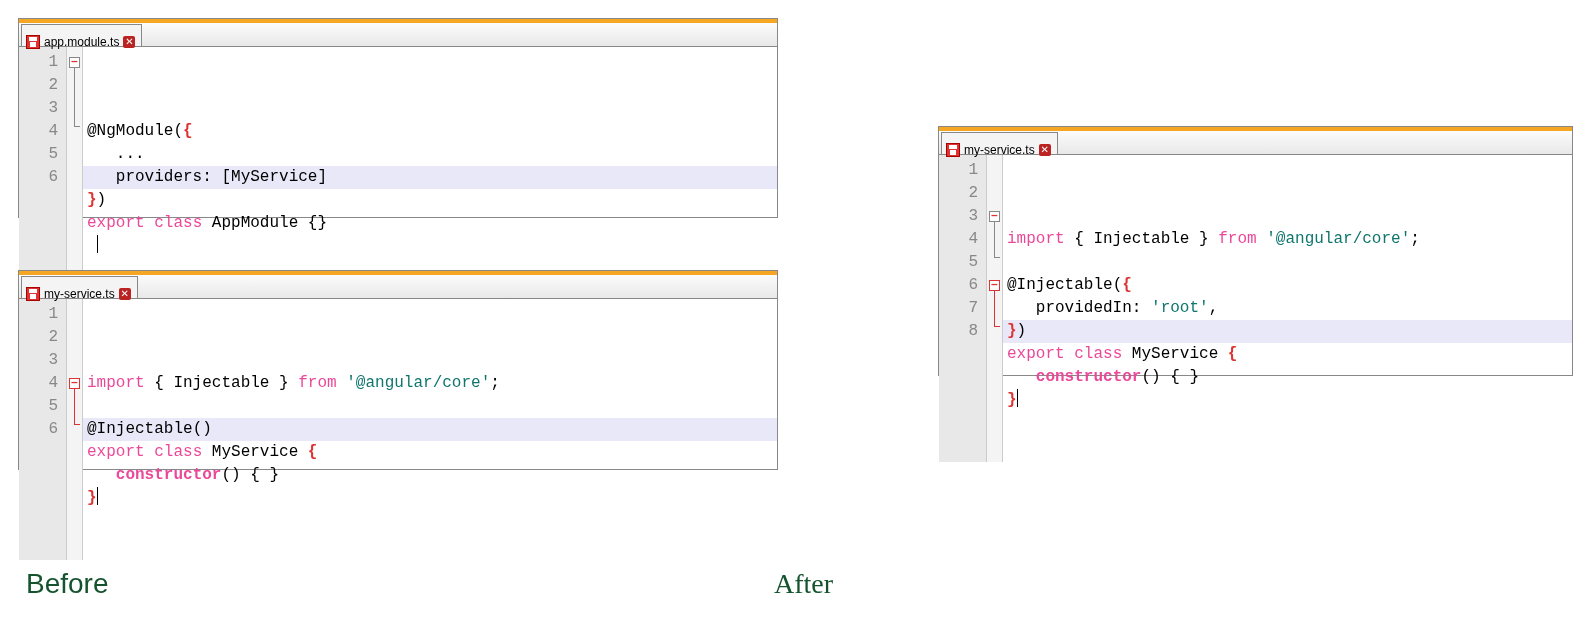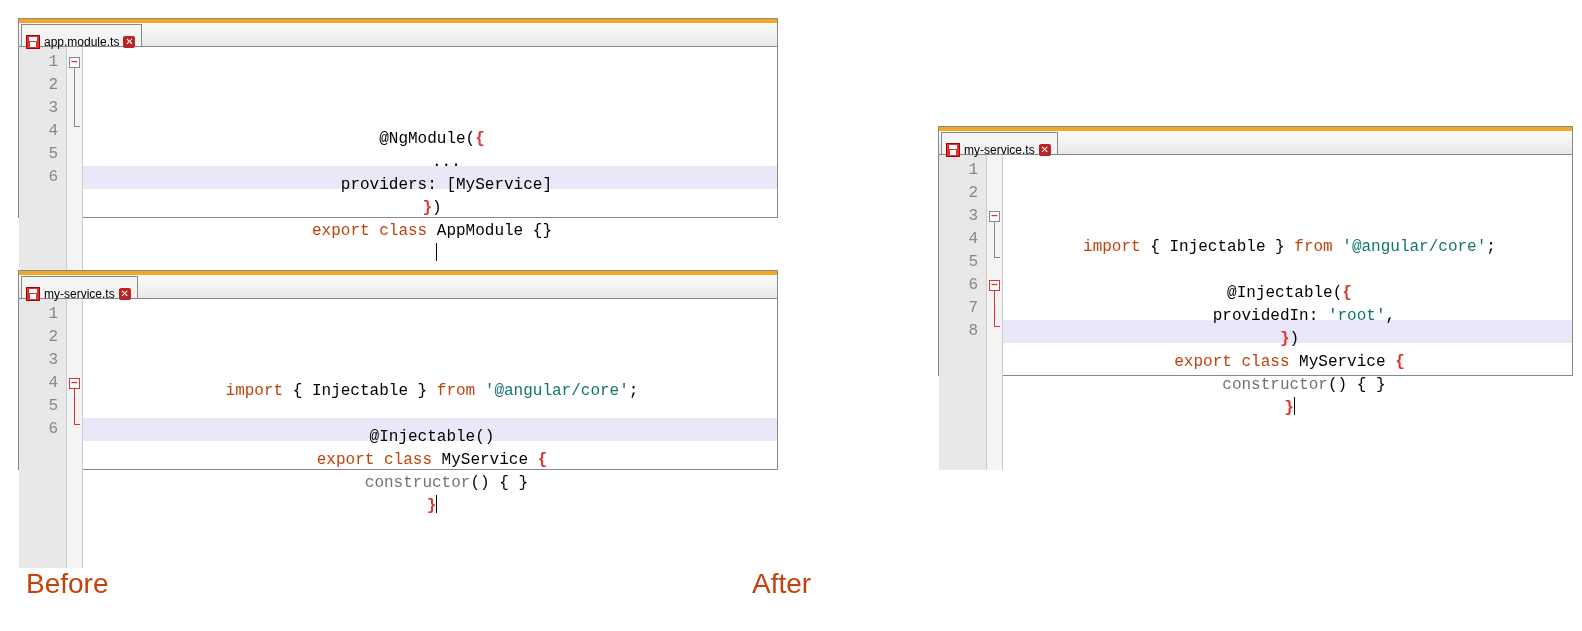--- a/index.html
+++ b/index.html
@@ -129,52 +129,51 @@
     background: #888;
   }
   .fold-end-r {
     position: absolute;
     left: 7px;
     width: 6px;
     height: 1px;
     background: #d33;
   }
   .code {
-    padding: 12px 0 4px 4px;
+    padding: 4px 0 4px 4px;
     white-space: pre;
     flex: 1;
     position: relative;
-    text-align: center;
   }
   .hl-line {
     background: #e8e8f8;
     position: absolute;
     left: 0; right: 0;
     height: 23px;
     z-index: 0;
   }
   .code-content { position: relative; z-index: 1; }
   .caret {
     display: inline-block;
     width: 1px;
     height: 18px;
     background: #000;
     vertical-align: text-bottom;
     margin-bottom: 2px;
   }
-  .kw { color: #c2410c; }
+  .kw { color: #ec4899; }
   .fn { color: #000; }
   .br-r { color: #d33; font-weight: bold; }
   .str { color: #0f766e; }
   .cls { color: #000000; }
-  .ctor { color: #737373; }
+  .ctor { color: #ec4899; font-weight: bold; }
   .label {
     position: absolute;
     font-size: 28px;
-    color: #c2410c;
+    color: #14532d;
     font-weight: 400;
   }
 </style>
 </head>
 <body>
 
 <div class="editor-window" style="left:18px; top:18px; width:760px; height:200px;">
   <div class="tabbar">
     <div class="tab">
       <span class="save-icon"></span>
@@ -260,13 +259,13 @@
       <div class="fold-end-r" style="top:171px;"></div>
     </div>
     <div class="code">
       <div class="hl-line" style="top:165px;"></div>
       <div class="code-content"><div><span class="kw">import</span><span> { Injectable } </span><span class="kw">from</span><span> </span><span class="str">'@angular/core'</span><span>;</span></div><div>&nbsp;</div><div><span class="fn">@Injectable</span><span>(</span><span class="br-r">{</span></div><div><span>   providedIn: </span><span class="str">'root'</span><span>,</span></div><div><span class="br-r">}</span><span>)</span></div><div><span class="kw">export</span><span> </span><span class="kw">class</span><span class="cls"> MyService </span><span class="br-r">{</span></div><div><span>   </span><span class="ctor">constructor</span><span>() { }</span></div><div><span class="br-r">}</span><span class="caret"></span></div></div>
     </div>
   </div>
 </div>
 
 <div class="label" style="left:26px; top:568px;">Before</div>
-<div class="label" style="left:752px; top:568px;">After</div>
+<div class="label" style="left:774px; top:568px;font-family:Liberation Serif, serif;">After</div>
 
 </body></html>

